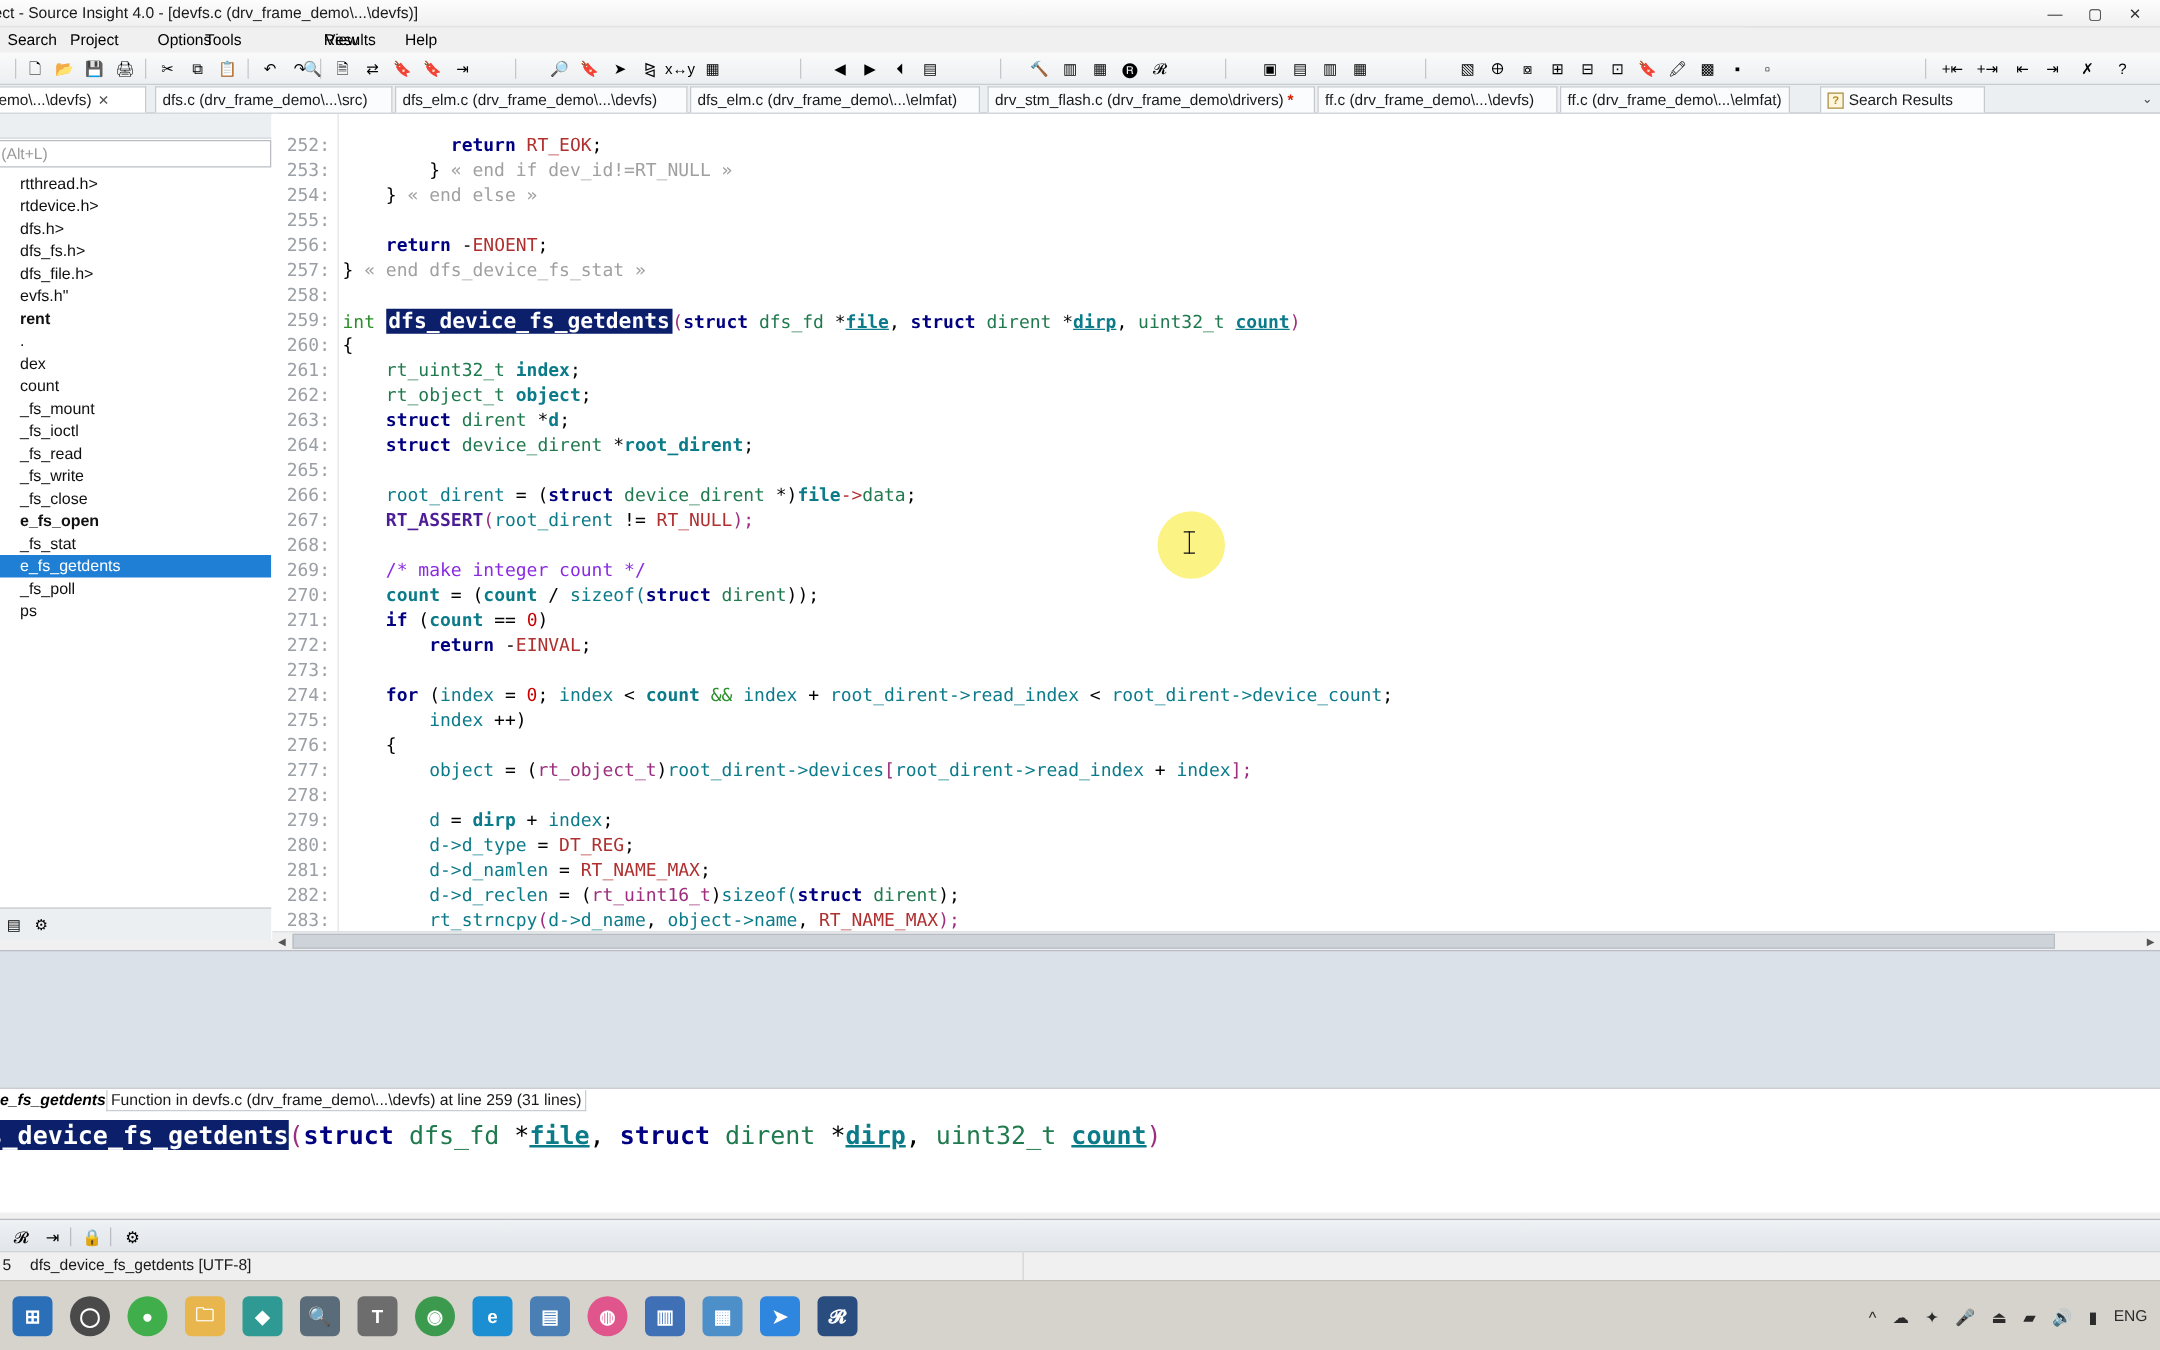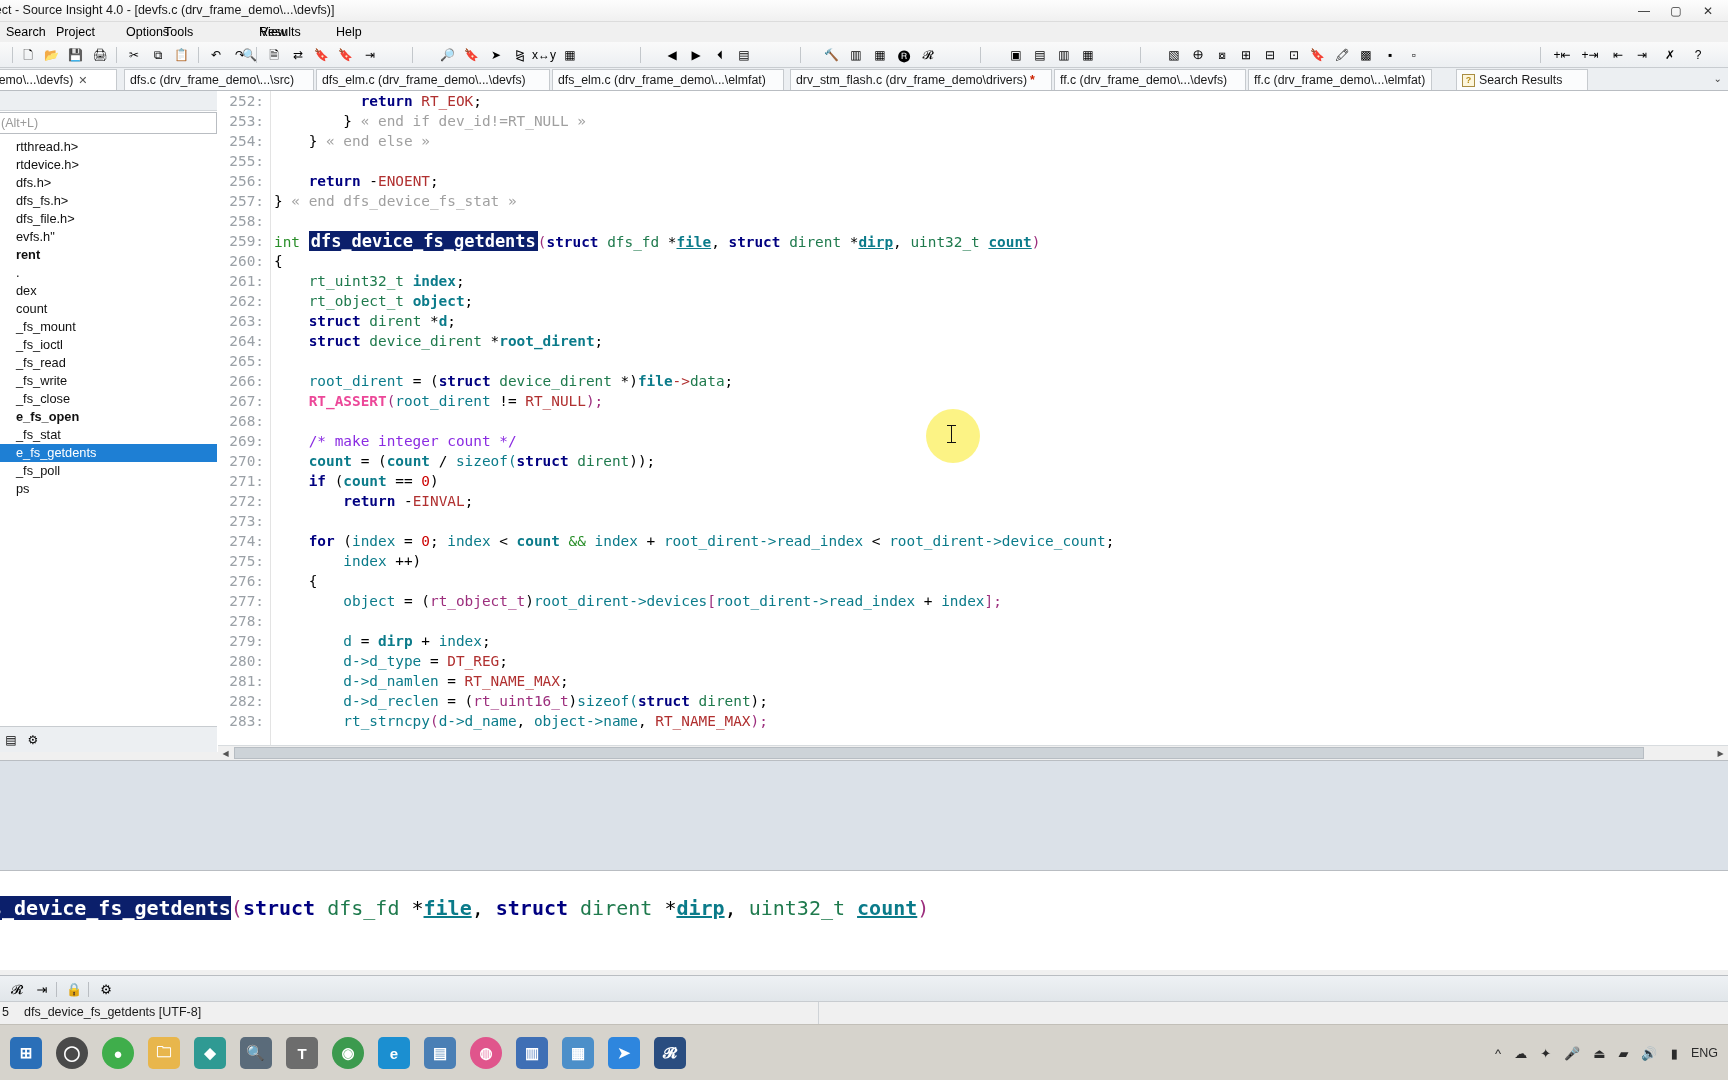--- a/index.html
+++ b/index.html
@@ -105,21 +105,21 @@
     position:absolute; top:4px; width:18px; height:18px;
     display:flex; align-items:center; justify-content:center; font-size:12px;
   }
 
   
   .editor {
     position:absolute; left:218px; top:91px; right:0; height:661px;
     background:#fff; overflow:hidden;
   }
   .code {
-    position:absolute; left:0; top:0; width:100%;
+    position:absolute; left:0; top:16px; width:100%;
     font-family:"DejaVu Sans Mono", monospace;
     font-size:14.4px; line-height:20px;
     white-space:pre;
   }
   .ln {
     position:relative; height:20px;
   }
   .lnum {
     position:absolute; left:0; top:0; width:46px; text-align:right;
     color:#9aa0a6; font-family:"DejaVu Sans Mono", monospace; font-size:14.4px;
@@ -131,21 +131,21 @@
   }
 
   
   .kw   { color:#000080; font-weight:bold; }
   .typ  { color:#1f7a4d; }
   .var  { color:#0b7b8a; }
   .varb { color:#0b7b8a; font-weight:bold; }
   .varu { color:#0b7b8a; font-weight:bold; text-decoration:underline; }
   .num  { color:#cc0000; }
   .mac  { color:#b03030; }
-  .macb { color:#ec4899; font-weight:bold;text-align:center; }
+  .macb { color:#4c1d95; font-weight:bold;text-align:center; }
   .cmtg { color:#a0a0a0; }
   .com  { color:#8a2be2; }
   .op   { color:#000000; }
   .par  { color:#9c2e7d; }
   .hl   { background:#0b1f6b; color:#ffffff; font-weight:bold; font-size:17px; padding:0 2px; }
   .grn  { color:#2a8f2a; }
 
   .mousehl {
     position:absolute; left:708px; top:318px; width:54px; height:54px;
     border-radius:50%; background:#fbf06a; opacity:.82; pointer-events:none;
@@ -262,21 +262,21 @@
     </div>
   </div>
 
   <div class="menubar" id="menubar">
       <div class="mi" style="left: 2px;">Search</div>
       <div class="mi" style="left: 52px;">Project</div>
       <div class="mi" style="left: 122px;">Options</div>
       <div class="mi" style="left: 160px;">Tools</div>
       <div class="mi" style="left: 210px; margin-left: 46px;">View</div>
       <div class="mi" style="left: 255px;">Results</div>
-      <div class="mi" style="left: 332px; text-align: center;">Help</div>
+      <div class="mi" style="left: 320px; text-align: center;">Help</div>
     </div>
 
   <div class="toolbar" id="toolbar">
       <div class="tb-sep" style="left: 12px;"></div>
       <div class="tb-ico" style="left: 18px;">🗋</div>
       <div class="tb-ico" style="left: 42px;">📂</div>
       <div class="tb-ico" style="left: 66px;">💾</div>
       <div class="tb-ico" style="left: 90px;">🖨</div>
       <div class="tb-sep" style="left: 116px;"></div>
       <div class="tb-ico" style="left: 124px;">✂</div>
@@ -407,20 +407,23 @@
 
   <div class="hsb">
     <div class="arrL">◀</div>
     <div class="thumb"></div>
     <div class="arrR">▶</div>
   </div>
 
   <div class="midpane"></div>
 
   <div class="ctxpane">
+    <div class="ctx-head">
+      <span class="fname">e_fs_getdents</span><span class="metabox meta">Function in devfs.c (drv_frame_demo\...\devfs) at line 259 (31 lines)</span>
+    </div>
     <div class="ctx-code" id="ctxcode"><span class="hl2">s_device_fs_getdents</span><span class="par">(</span><span class="kw">struct </span><span class="typ">dfs_fd </span><span class="op">*</span><span class="varu">file</span><span class="op">, </span><span class="kw">struct </span><span class="typ">dirent </span><span class="op">*</span><span class="varu">dirp</span><span class="op">, </span><span class="typ">uint32_t </span><span class="varu">count</span><span class="par">)</span></div>
   </div>
 
   <div class="botstrip" id="botstrip">
       <div class="bsep" style="left: 56px;"></div>
       <div class="bsep" style="left: 88px;"></div>
       <div class="bi" style="left: 4px; width: 26px;">𝓡</div>
       <div class="bi" style="left: 30px; width: 24px;">⇥</div>
       <div class="bi" style="left: 62px; width: 24px;">🔒</div>
       <div class="bi" style="left: 94px; width: 24px;">⚙</div>

